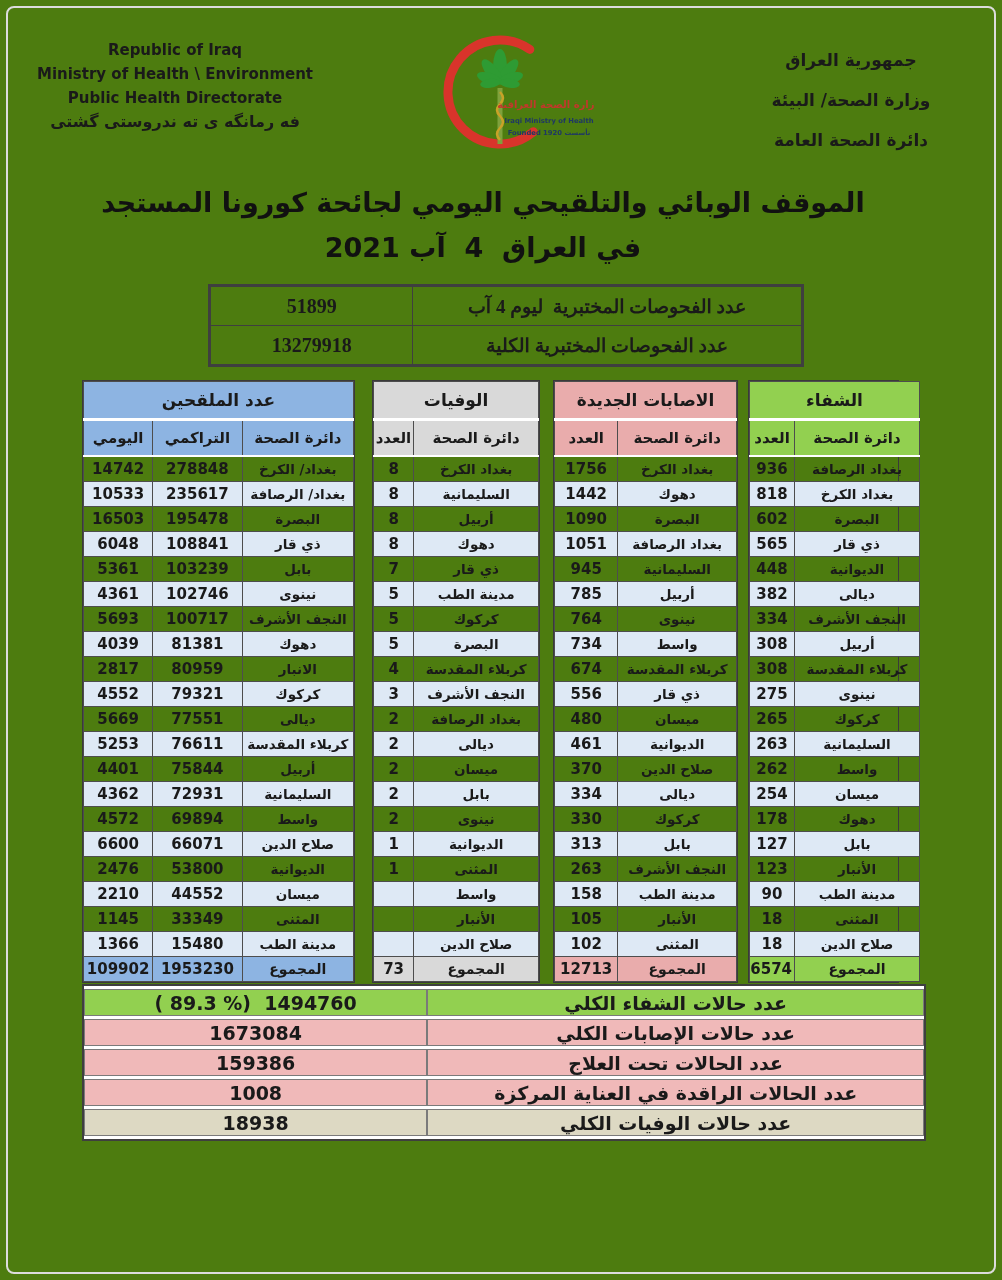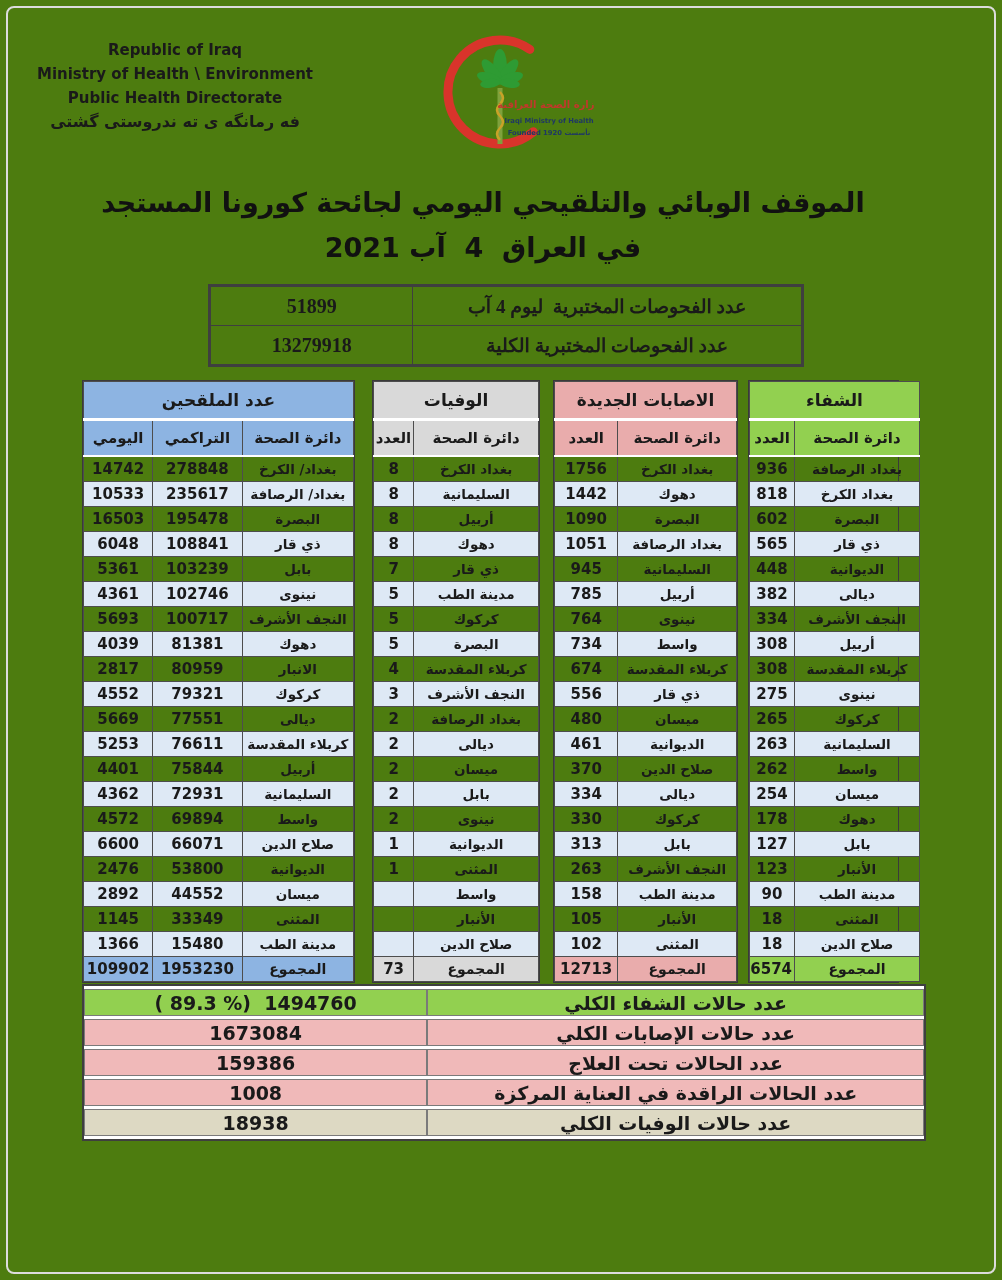--- a/index.html
+++ b/index.html
@@ -91,20 +91,25 @@
           </g>
       </g>
       <rect x="79.5" y="62" width="5" height="56" fill="#7FA13C"></rect>
       <path d="M82 66 q6 6 0 12 q-6 6 0 12 q6 6 0 12 q-6 6 0 12" stroke="#C9A227" stroke-width="2.4" fill="none"></path>
     </g>
     <text x="131" y="82" text-anchor="middle" font-size="10" fill="#C0392B" font-weight="bold">وزارة الصحة العراقية</text>
     <text x="131" y="97" text-anchor="middle" font-size="6.8" fill="#1F3864" font-weight="bold">Iraqi Ministry of Health</text>
     <text x="131" y="109" text-anchor="middle" font-size="6.8" fill="#1F3864" font-weight="bold">Founded 1920 تأسست</text>
   </svg>
 
+  <div class="hdr-right">
+    <div>جمهورية العراق</div>
+    <div>وزارة الصحة/ البيئة</div>
+    <div>دائرة الصحة العامة</div>
+  </div>
 
   <div class="title">
     <div>الموقف الوبائي والتلقيحي اليومي لجائحة كورونا المستجد</div>
     <div>في العراق&nbsp; 4&nbsp; آب 2021</div>
   </div>
 
   <div class="tests-wrap">
     <table class="tests">
       <colgroup>
           <col style="width:388px">
@@ -226,21 +231,21 @@
               <td>6600</td>
             </tr>
             <tr>
               <td>الديوانية</td>
               <td>53800</td>
               <td>2476</td>
             </tr>
             <tr>
               <td>ميسان</td>
               <td>44552</td>
-              <td>2892</td>
+              <td>2210</td>
             </tr>
             <tr>
               <td>المثنى</td>
               <td>33349</td>
               <td>1145</td>
             </tr>
             <tr>
               <td>مدينة الطب</td>
               <td>15480</td>
               <td>1366</td>

